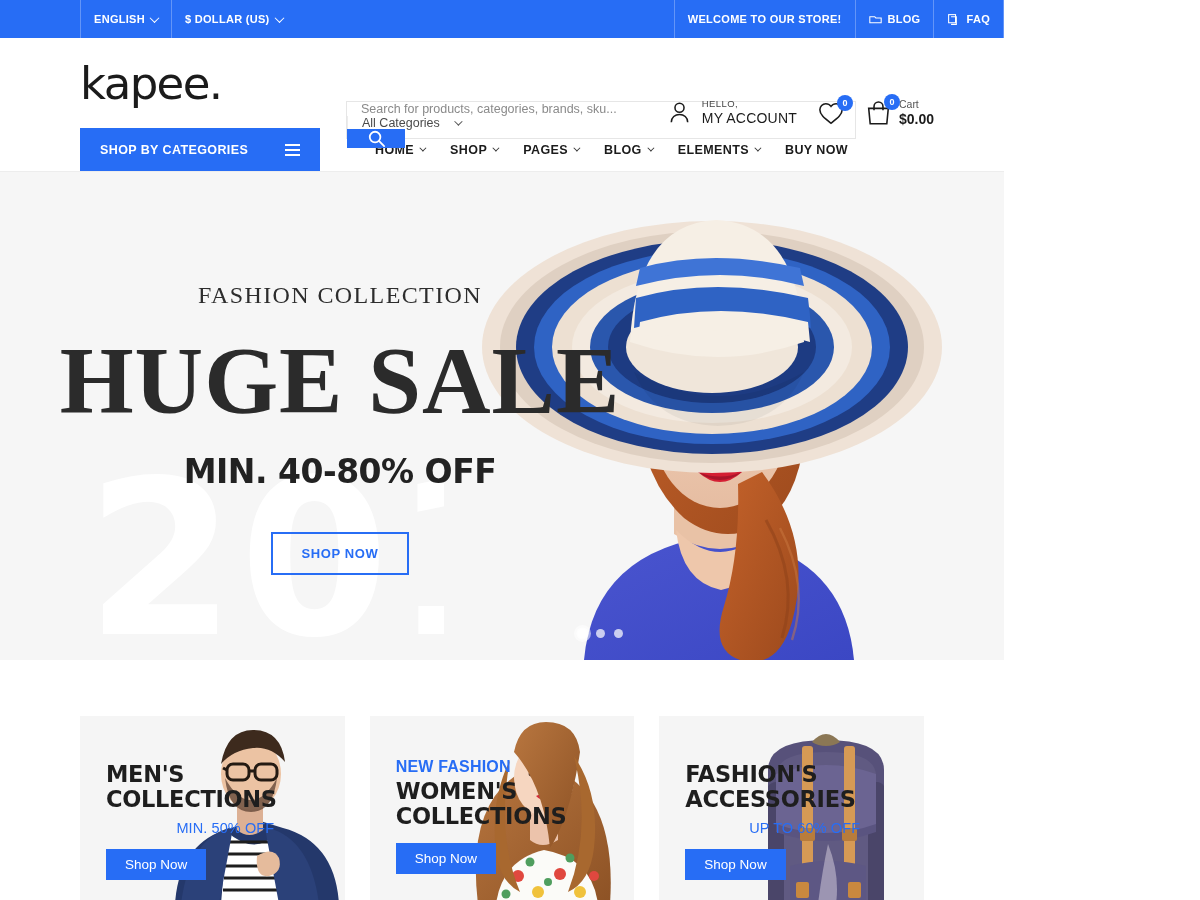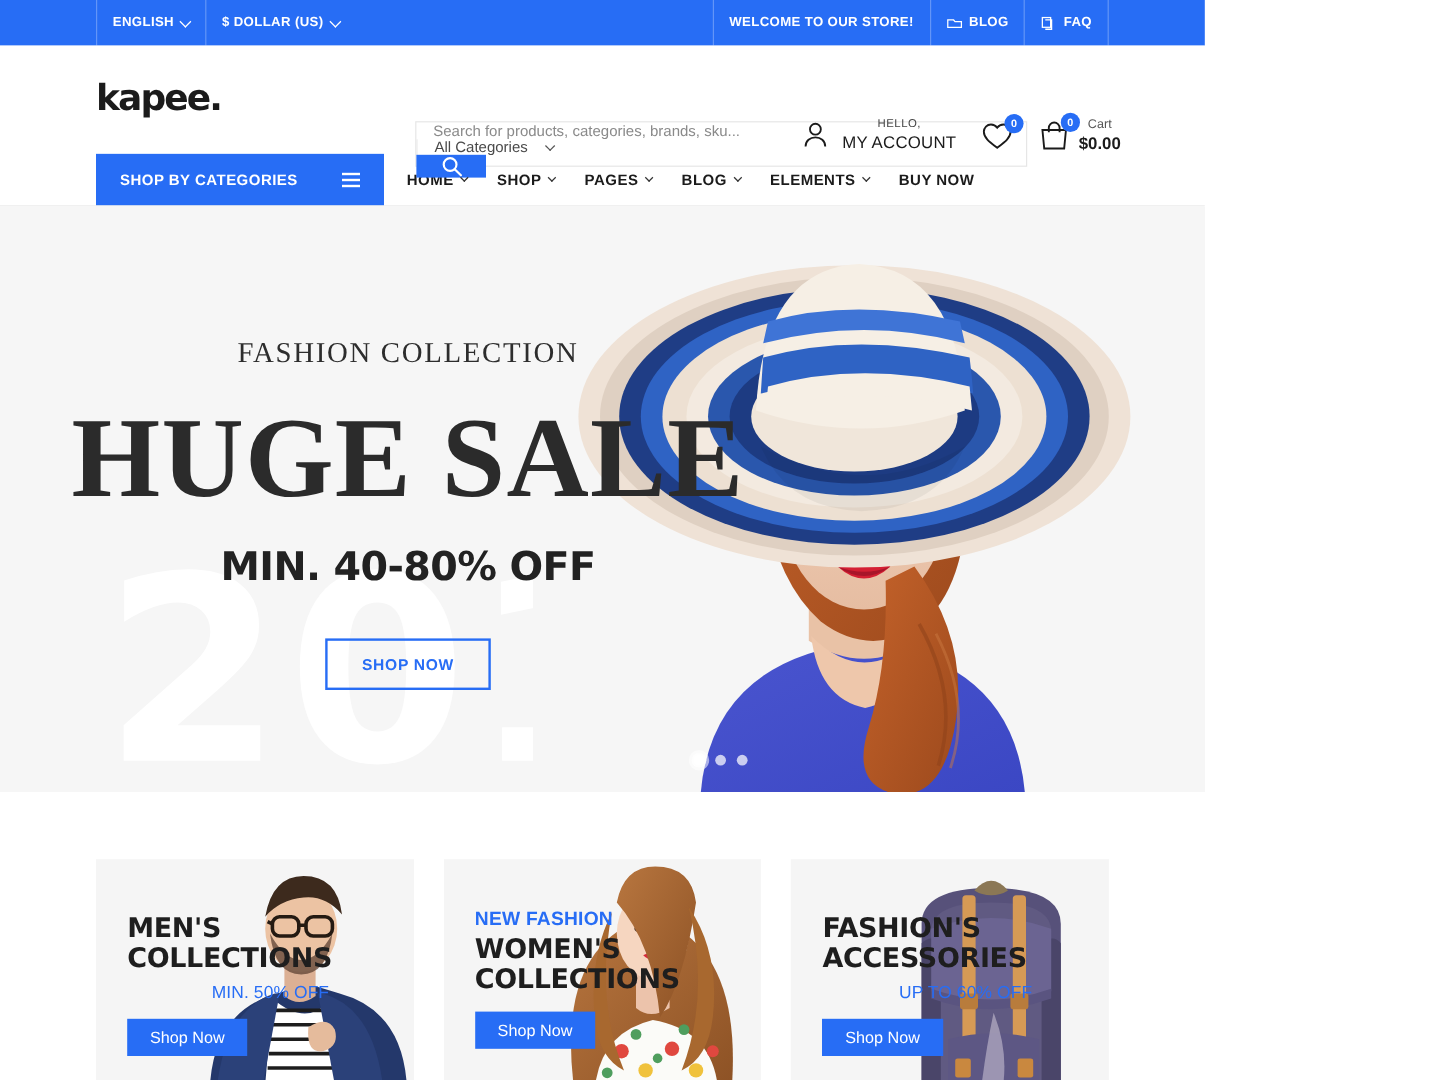--- a/index.html
+++ b/index.html
@@ -12,21 +12,21 @@
   }
   .page { position: relative; width: 1004px; height: 900px; background: #fff; }
 
   
   .topbar {
     height: 38px; background: #276DF5; color: #fff;
     display: flex; align-items: stretch; font-size: 11px;
     letter-spacing: .3px;
   }
   .topbar-left { display: flex; margin-left: 80px; }
-  .topbar-right { display: flex; margin-left: auto; margin-right: 80px; }
+  .topbar-right { display: flex; margin-left: auto; }
   .tb-item {
     display: flex; align-items: center; gap: 6px;
     padding: 0 13px; color: #fff; font-weight: 600;
     border-left: 1px solid rgba(255,255,255,.28);
     white-space: nowrap; cursor: pointer;
   }
   .topbar-left .tb-item:first-child { border-left: 1px solid rgba(255,255,255,.28); }
   .topbar-right .tb-item:last-child { border-right: 1px solid rgba(255,255,255,.28); }
   .tb-item.plain { cursor: default; font-weight: 600; }
   .caret { display:inline-block; width:7px; height:7px;
@@ -35,21 +35,21 @@
   .tb-ico { width: 13px; height: 13px; display:inline-block; }
 
   
   .header {
     height: 90px; background: #fff;
     display: flex; align-items: center;
     padding: 0 80px; position: relative;
   }
   .logo {
     font-family: "DejaVu Sans", sans-serif;
-    font-size: 30px; font-weight: 700; color: #1b1b1b;
+    font-size: 45px; font-weight: 400; color: #1b1b1b;
     letter-spacing: -1.6px; line-height: 1;
   }
 
   
   .search-wrap {
     position: absolute; left: 346px; top: 63px;
     width: 510px; height: 38px;
     display: flex; border: 1px solid #e6e6e6; background: #fff; flex-direction: column;
   }
   .search-input {
@@ -68,21 +68,21 @@
     transform: rotate(45deg) translateY(-2px); }
   .search-btn {
     width: 58px; background: #276DF5; border: 0; cursor: pointer;
     display: flex; align-items: center; justify-content: center;
     margin: -1px -1px -1px 0;
   }
 
   
   .hdr-right {
     position: absolute; right: 70px; top: 60px;
-    display: flex; align-items: center; gap: 20px; text-align: center;
+    display: flex; align-items: center; gap: 20px;
   }
   .acct { display: flex; align-items: center; gap: 9px; cursor: pointer; }
   .acct-txt { line-height: 1.15; }
   .acct-hello { font-size: 9.5px; color: #444; letter-spacing: .4px; }
   .acct-name { font-size: 14px; color: #1b1b1b; letter-spacing: .2px; }
   .iconbtn { position: relative; cursor: pointer; display:flex; align-items:center; }
   .badge {
     position: absolute; top: -5px; right: -8px;
     min-width: 16px; height: 16px; border-radius: 50%;
     background: #276DF5; color: #fff; font-size: 9px; font-weight: 700;
@@ -99,21 +99,21 @@
     display: flex; align-items: stretch; padding-left: 80px;
   }
   .cats-btn {
     width: 240px; background: #276DF5; color: #fff;
     display: flex; align-items: center; justify-content: space-between;
     padding: 0 20px; font-size: 12.5px; font-weight: 700;
     letter-spacing: .4px; cursor: pointer;
   }
   .burger { display: flex; flex-direction: column; gap: 3px; }
   .burger i { display:block; width: 15px; height: 2px; background: #fff; }
-  .mainnav { display: flex; align-items: center; gap: 26px; padding-left: 19px; }
+  .mainnav { display: flex; align-items: center; gap: 26px; padding-left: 55px; }
   .navlink {
     display: flex; align-items: center; gap: 5px;
     font-size: 12.5px; font-weight: 700; color: #1b1b1b;
     letter-spacing: .4px; cursor: pointer; white-space: nowrap;
   }
   .caret-n { display:inline-block; width:5px; height:5px;
     border-right:1.4px solid #333; border-bottom:1.4px solid #333;
     transform: rotate(45deg) translateY(-2px); }
 
   

